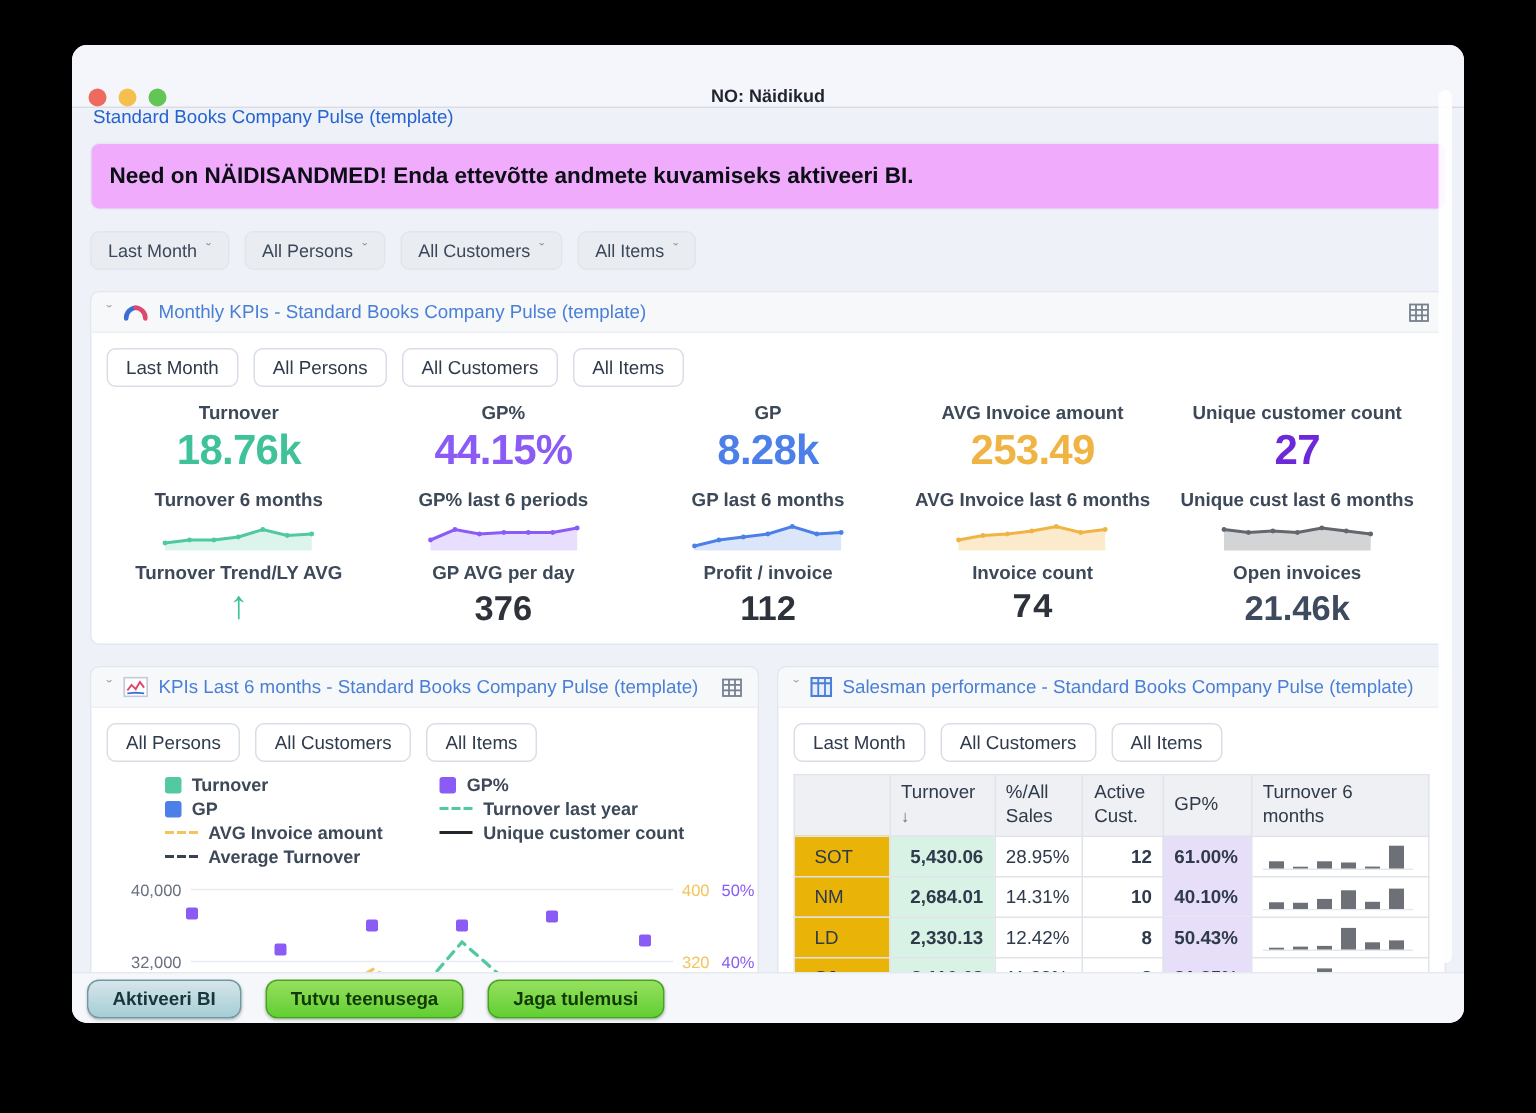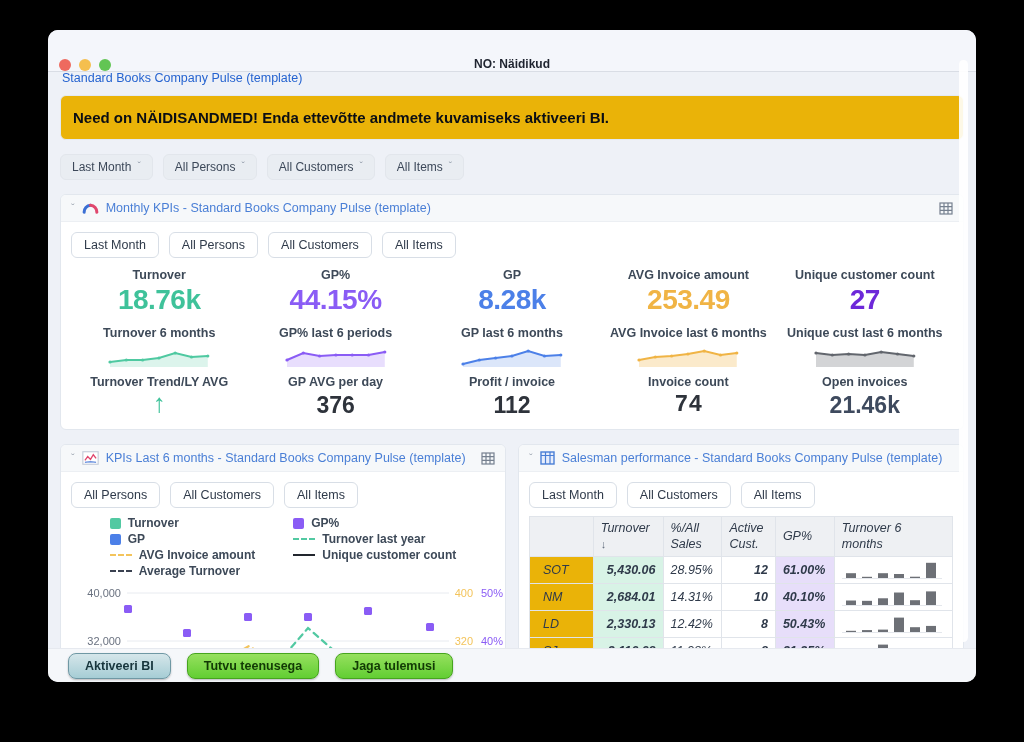--- a/index.html
+++ b/index.html
@@ -8,21 +8,21 @@
   #window{position:absolute;left:48px;top:30px;width:928px;height:652px;background:#eef1f7;
     border-radius:10px;overflow:hidden;box-shadow:0 12px 36px rgba(0,0,0,.65);}
   
   .titlebar{height:42px;background:#f4f6fb;border-bottom:1px solid #d9dde5;display:flex;align-items:flex-end;position:relative;}
   .lights{display:flex;gap:8px;margin-left:11px;}
   .light{width:12px;height:12px;border-radius:50%;}
   .titlebar .wtitle{position:absolute;left:0;right:0;text-align:center;font-size:12px;font-weight:bold;color:#1f2430;}
   
   .content{position:absolute;top:27px;left:0;right:0;bottom:0;padding:8px 12px 0 12px;}
   .crumb{font-size:12.5px;color:#2563d0;padding:6px 2px 10px 2px;cursor:pointer;}
-  .alert{background:#eab308;border:1px solid #e2eaf4;border-radius:6px;padding:13px 12px;
+  .alert{background:#f0abfc;border:1px solid #e2eaf4;border-radius:6px;padding:13px 12px;
     font-size:15px;font-weight:bold;color:#0b0e14;margin-bottom:14px;}
   .filterrow{display:flex;gap:10px;margin-bottom:14px;}
   .dropbtn{background:#e9edf2;border:1px solid #e2e6ec;border-radius:6px;padding:5px 11px;font-size:12px;
     color:#3c4859;display:flex;align-items:center;gap:6px;cursor:pointer;}
   .dropbtn .chev{color:#8d97a6;font-size:10px;line-height:1;}
   
   .panel{background:#fff;border:1px solid #e2e7ee;border-radius:6px;overflow:hidden;}
   .phead{background:#f6f8fa;border-bottom:1px solid #eceff3;display:flex;align-items:center;
     padding:6px 10px;gap:7px;}
   .phead .chev{color:#9aa3af;font-size:11px;line-height:1;}
@@ -41,33 +41,33 @@
   
   .lowrow{display:flex;gap:12px;margin-top:0;}
   .lowrow .panel{flex:1;min-width:0;height:240px;}
   
   .legendwrap{display:flex;justify-content:center;gap:38px;margin:4px 0 6px 0;}
   .legendcol{display:flex;flex-direction:column;gap:2px;}
   .litem{display:flex;align-items:center;gap:7px;font-size:12px;font-weight:600;color:#3d4958;}
   .lsq{width:11px;height:11px;border-radius:2px;flex:none;}
   .lline{width:22px;height:0;border-top:2.5px solid;flex:none;}
   
-  table.sales{border-collapse:collapse;font-size:12.5px;color:#2f3a4a;margin-top:4px;width:100%;font-style:italic;}
+  table.sales{border-collapse:collapse;font-size:12.5px;color:#2f3a4a;margin-top:4px;width:100%;}
   .sales th,.sales td{border:1px solid #e0e4ea;padding:4px 7px;text-align:left;vertical-align:middle;}
   .sales th{background:#eef0f3;font-weight:normal;line-height:1.25;}
   .sales td.name{background:#eab308;padding-left:13px;width:62px;}
   .sales td.turn{background:#d8f3e6;font-weight:bold;text-align:right;width:68px;}
   .sales td.pct{width:56px;}
   .sales td.act{font-weight:bold;text-align:right;width:52px;}
   .sales td.gp{background:#e7defa;font-weight:bold;width:54px;}
   .sales td.bars{width:108px;}
   .sortarrow{color:#5f6a7a;font-size:11px;}
   
   .footer{position:absolute;left:0;right:0;bottom:0;height:34px;background:#f5f7fa;border-top:1px solid #e6e9ef;
-    display:flex;align-items:center;gap:16px;padding-left:20px;z-index:5;}
+    display:flex;align-items:center;gap:16px;padding-left:10px;z-index:5;}
   .fbtn{border-radius:8px;padding:5px 16px;font-size:12.5px;font-weight:bold;cursor:pointer;box-shadow:0 1px 2px rgba(0,0,0,.25);}
   .fbtn.teal{background:linear-gradient(#d5e6ea,#a6cdd5);border:1.5px solid #6f98a4;color:#17353c;}
   .fbtn.green{background:linear-gradient(#96e05e,#62ce33);border:1.5px solid #46a51e;color:#123a05;}
   .scrollstrip{position:absolute;right:8px;top:30px;bottom:40px;width:9px;background:#fff;border-radius:5px;opacity:.9;z-index:1;}
   .axl{font-size:11px;}
 </style>
 </head>
 <body>
 
 <div id="stage">

